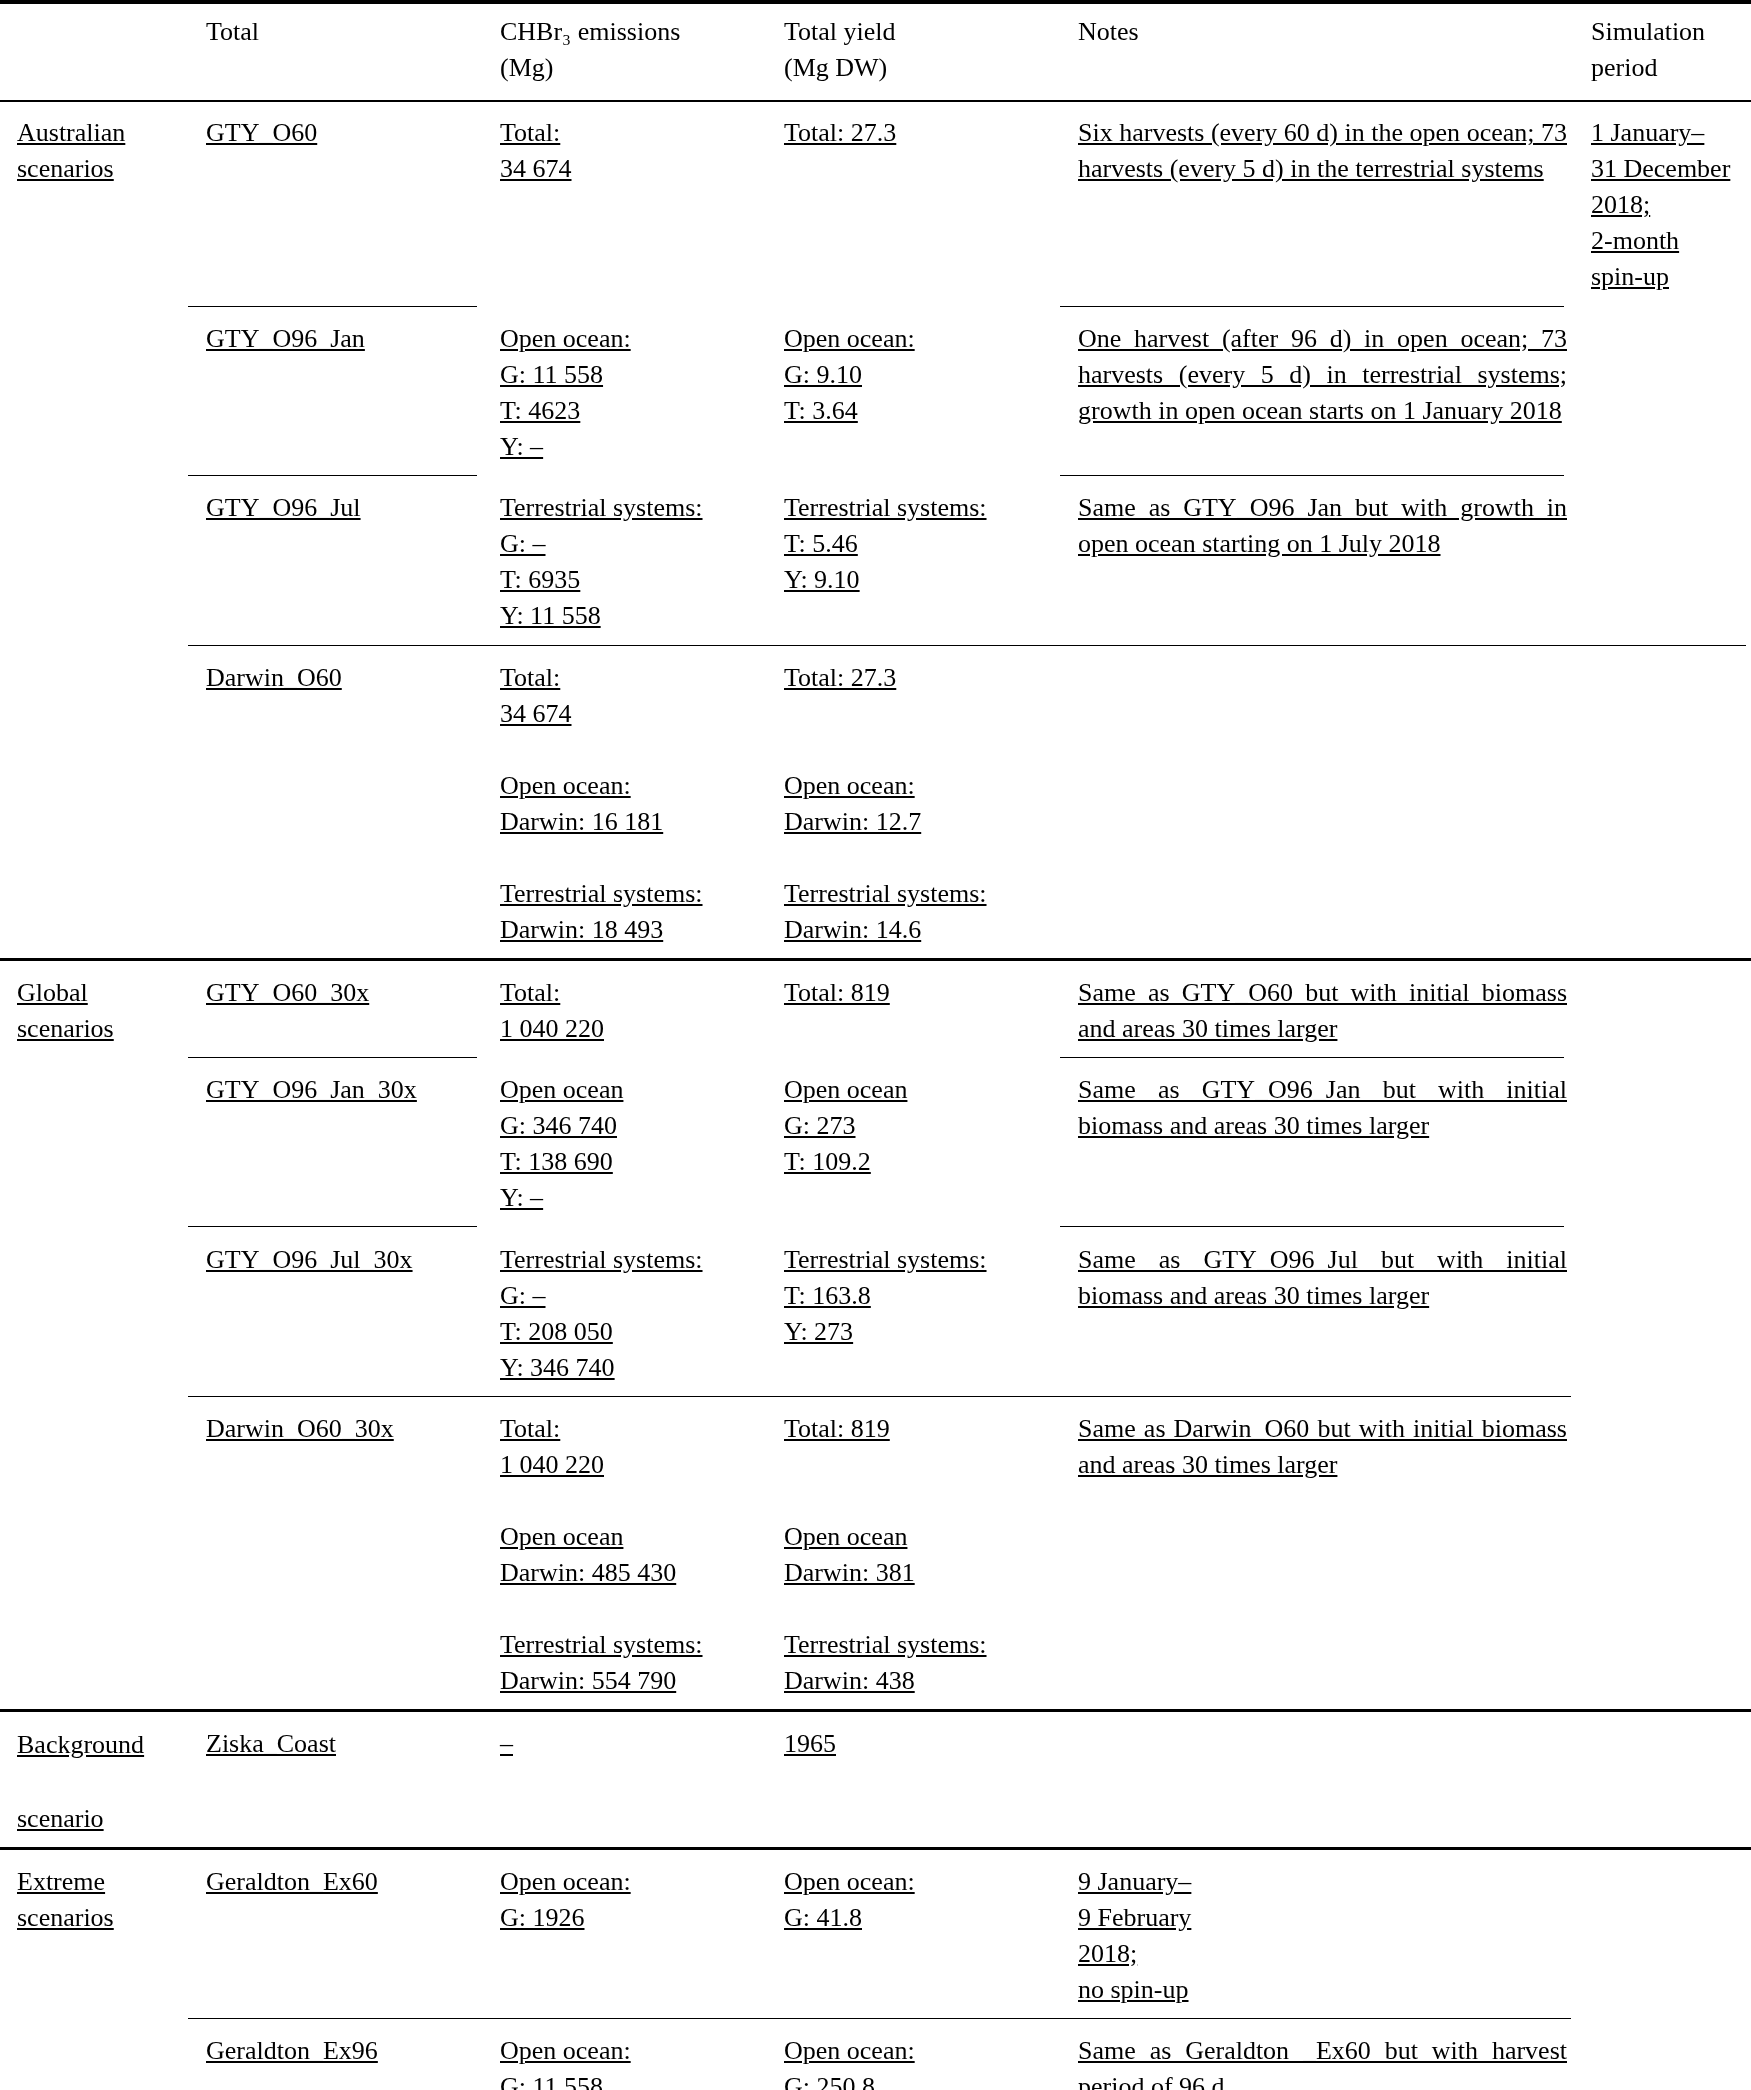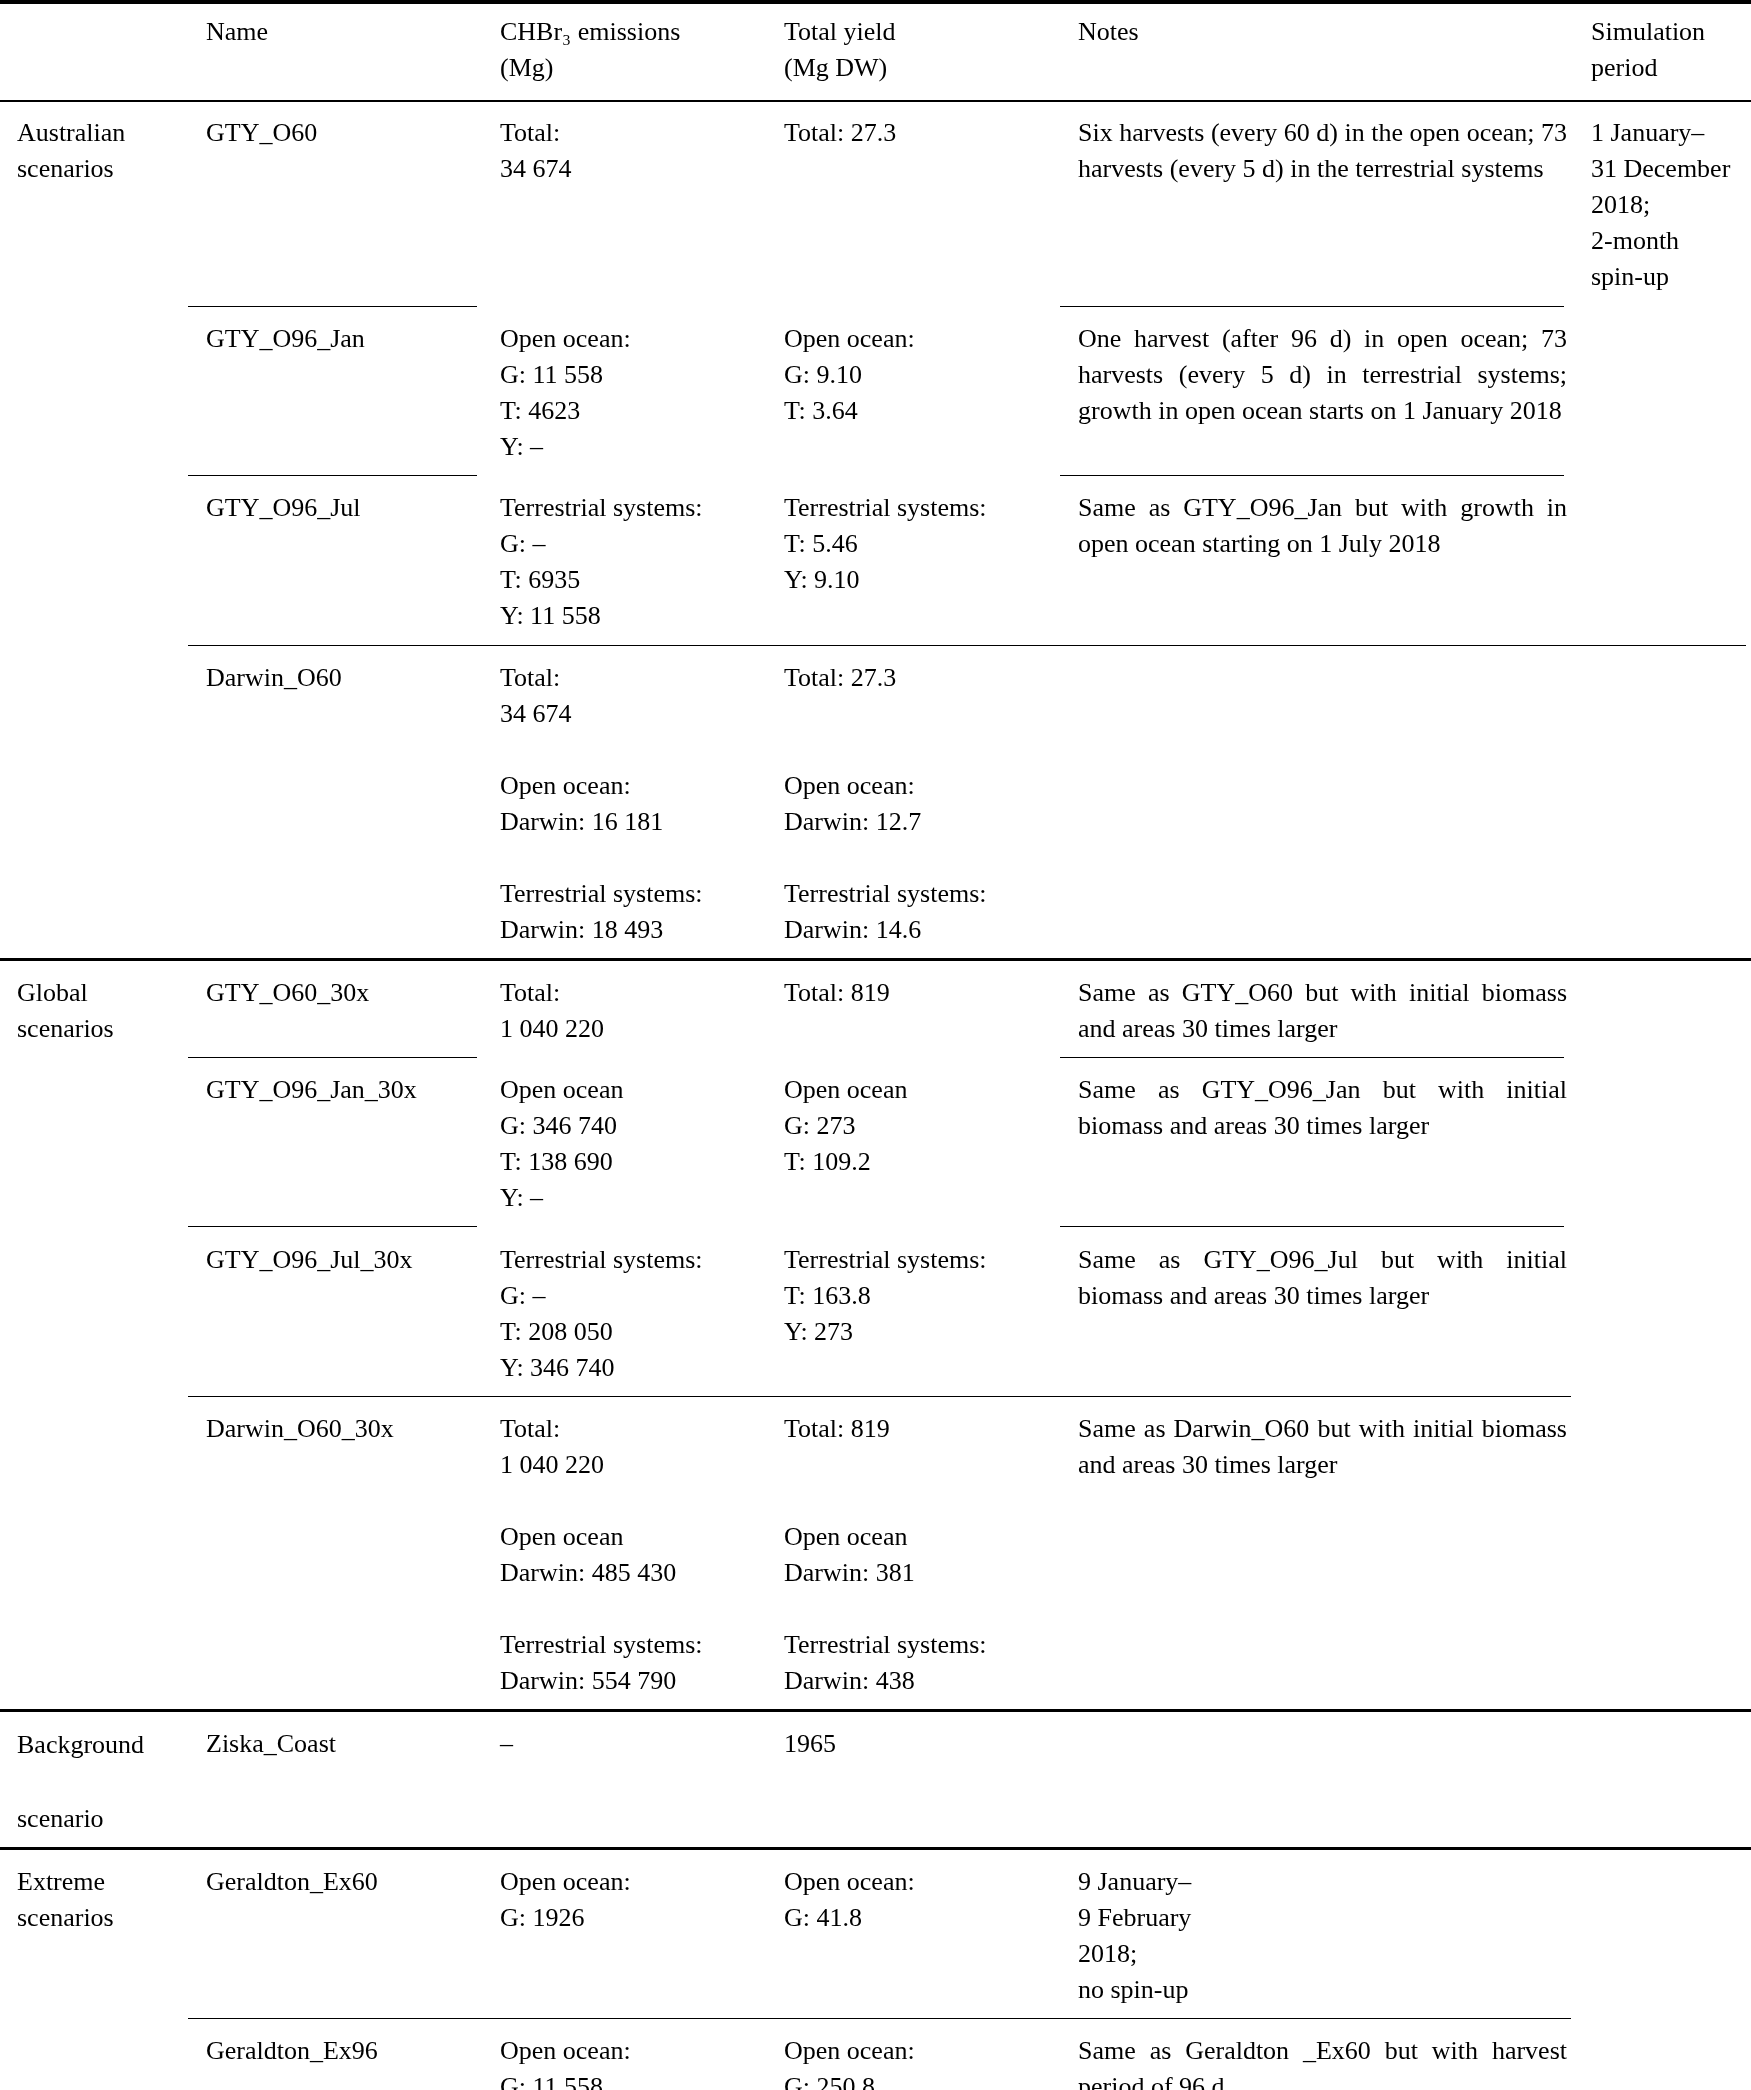--- a/index.html
+++ b/index.html
@@ -20,21 +20,21 @@
   .rule-header { border-top-width: 2.5px; }
   .rule-group { border-top-width: 3.4px; }
 
   .grid {
     display: grid;
     grid-template-columns: 189px 294px 284px 294px 513px 161px;
     padding-left: 17px;
     align-items: start;
   }
   .header-row { padding-top: 10.2px; padding-bottom: 13.6px; }
-  .row { padding-top: 13.6px; padding-bottom: 10.2px; }
+  .row { padding-top: 13.6px; padding-bottom: 10.2px; text-decoration: underline; }
 
   .cell {
     white-space: pre-line;
     padding-right: 24px;
     text-align: left;
   }
   .cell-notes { text-align: justify; }
   .cell-period { padding-right: 14px; }
   .cell-group.gapped { line-height: 37px; }
 
@@ -48,21 +48,21 @@
 </style>
 </head>
 <body>
 
 <div class="tbl">
 
   <div class="rule rule-top"></div>
 
   <div class="grid header-row">
     <div class="cell"></div>
-    <div class="cell">Name</div>
+    <div class="cell">Total</div>
     <div class="cell">CHBr₃ emissions
 (Mg)</div>
     <div class="cell">Total yield
 (Mg DW)</div>
     <div class="cell">Notes</div>
     <div class="cell cell-period">Simulation
 period</div>
   </div>
 
   <div class="rule rule-header"></div>

